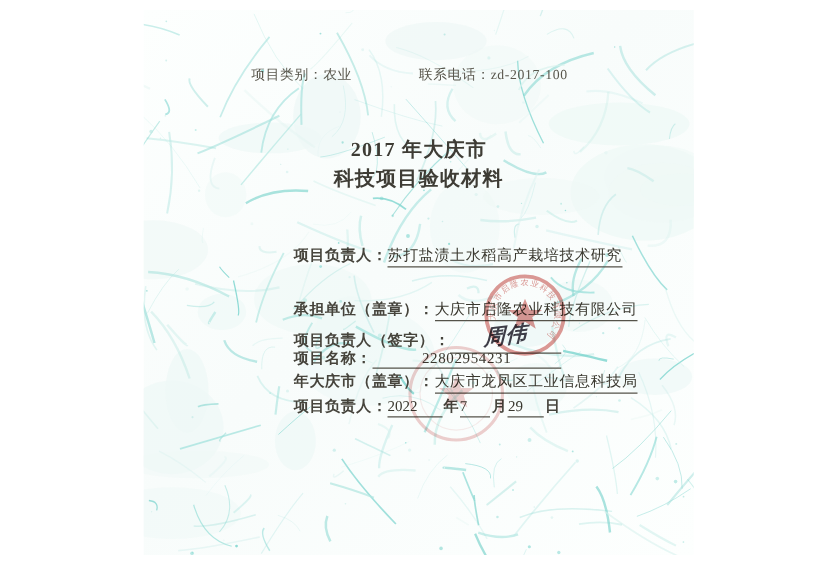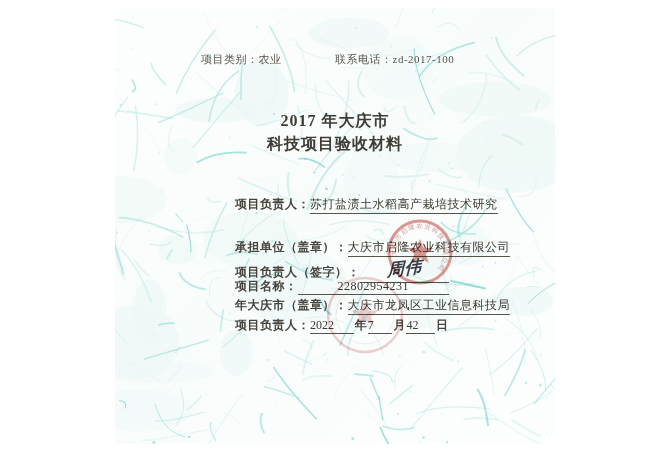--- a/index.html
+++ b/index.html
@@ -391,21 +391,21 @@
       <span class="lbl">年大庆市（盖章）：</span>
       <span class="val">大庆市龙凤区工业信息科技局</span>
     </div>
 
     <div class="row" style="top:309px">
       <span class="lbl">项目负责人：</span>
       <span class="dval w48">2022</span>
       <span class="dunit">年</span>
       <span class="dval w22">7</span>
       <span class="dunit">月</span>
-      <span class="dval w28">42</span>
+      <span class="dval w28">29</span>
       <span class="dunit">日</span>
     </div>
 
     <svg class="stamp stamp1" width="70" height="70" viewBox="0 0 70 70">
       <defs>
         <path id="s1arc" d="M 35 11 A 24 24 0 1 1 34.99 11"></path>
       </defs>
       <circle cx="35" cy="35" r="31" fill="none" stroke="rgba(196,70,64,0.55)" stroke-width="3"></circle>
       <path d="M35,22 L38.8,31 L48.5,31 L40.8,36.8 L43.6,46 L35,40.4 L26.4,46 L29.2,36.8 L21.5,31 L31.2,31 Z" fill="rgba(196,70,64,0.55)"></path>
       <g transform="rotate(-100 35 35)" opacity="0.55">

